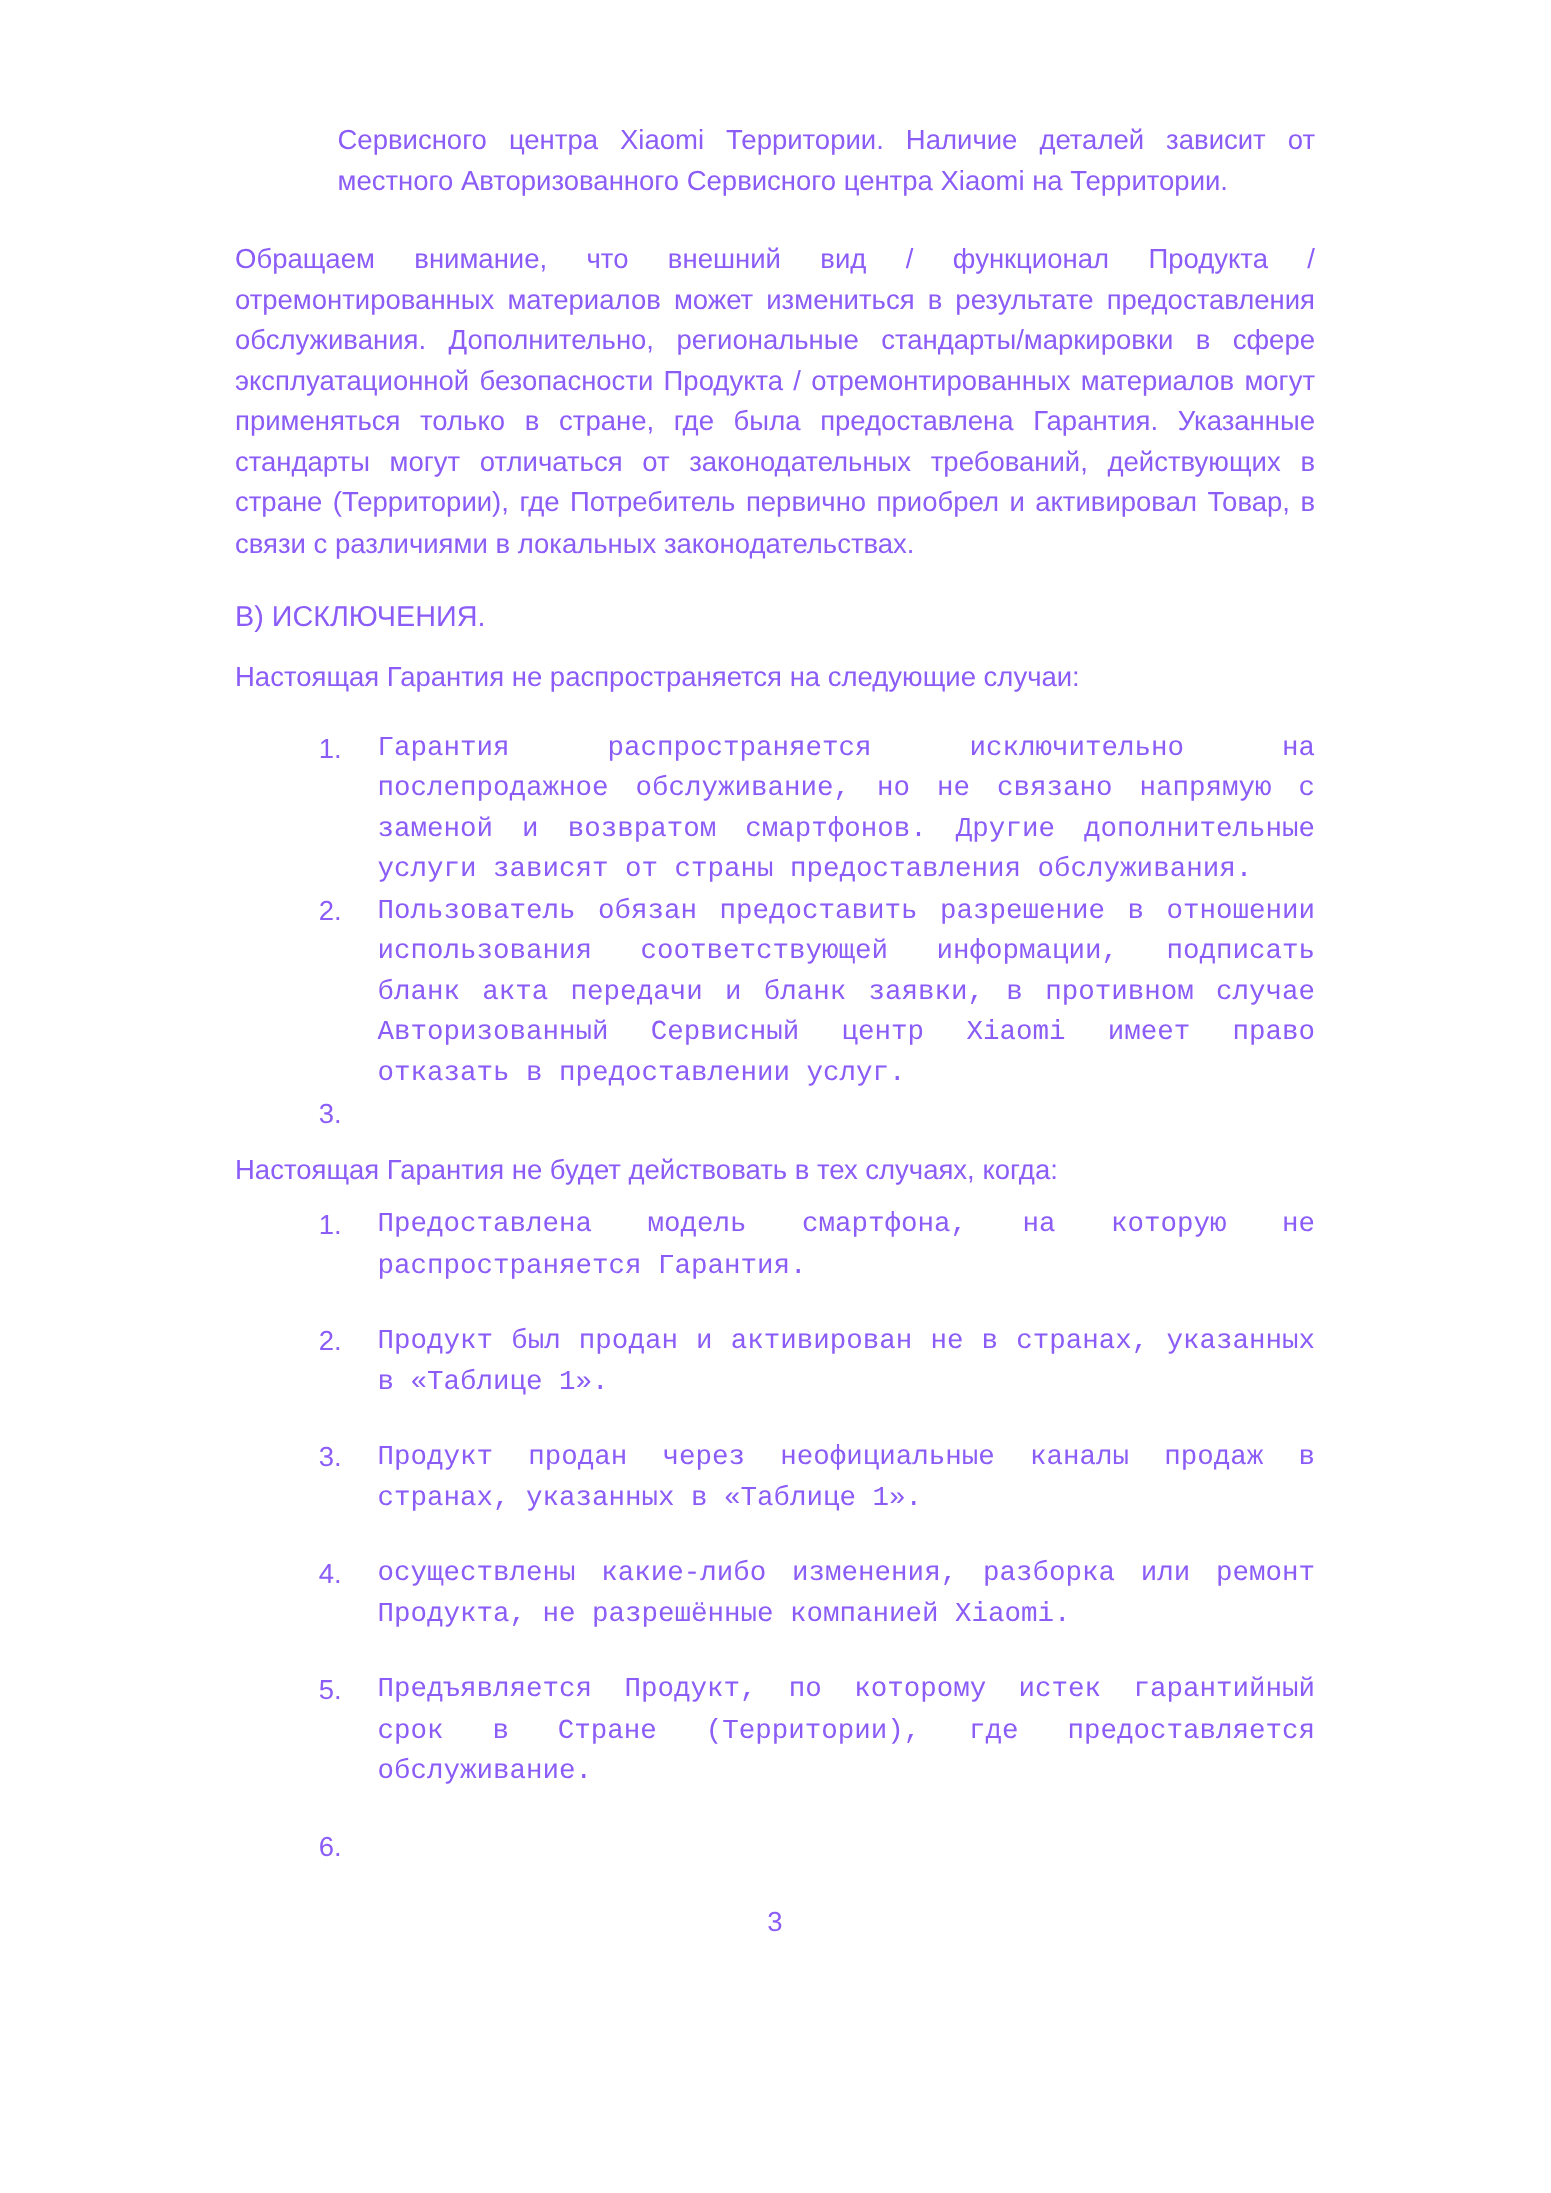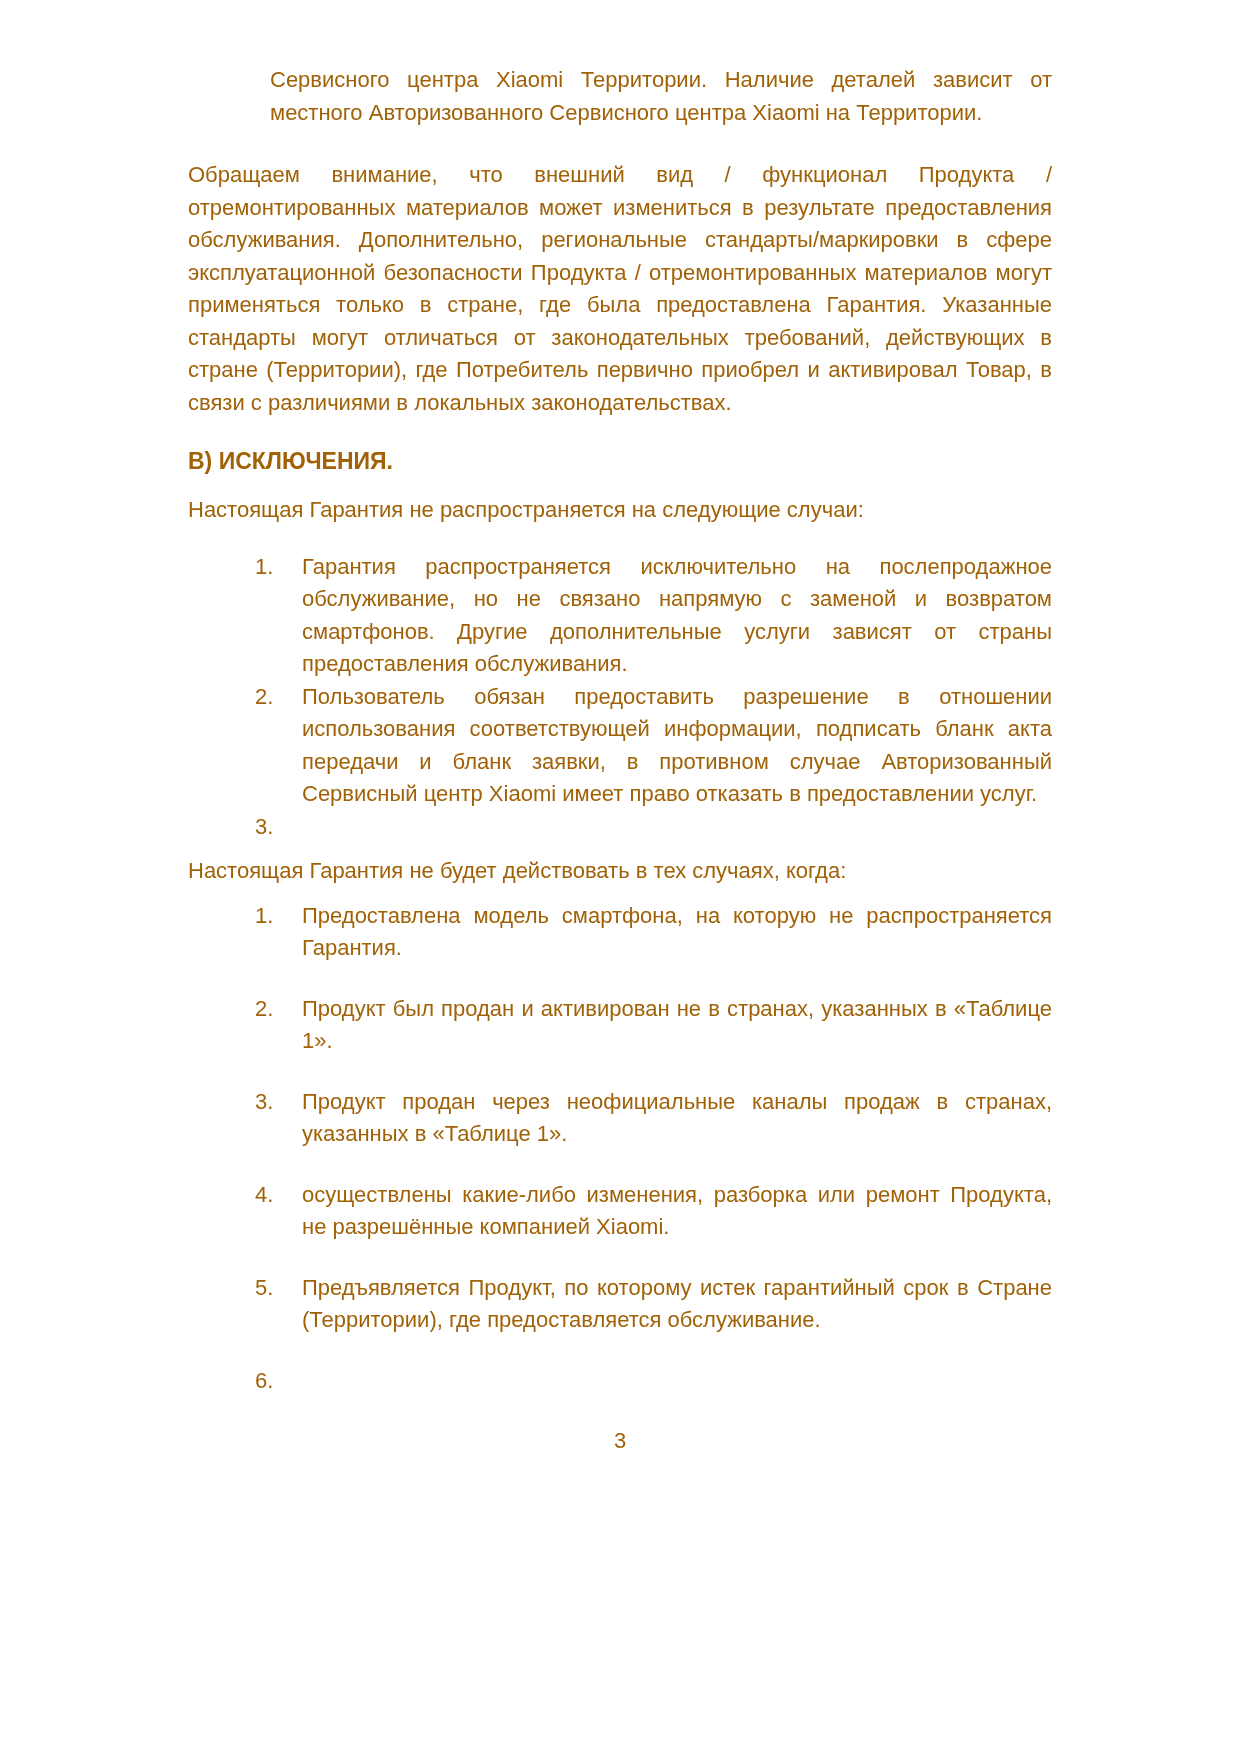--- a/index.html
+++ b/index.html
@@ -12,38 +12,38 @@
     position: relative;
     font-family: "Liberation Sans", sans-serif;
     color: #000000;
   }
   .sheet {
     position: absolute;
     left: 0; top: 0;
     width: 1241px;
     height: 1754px;
     background: #ffffff;
-    padding: 64px 189px 0 188px;
+    padding: 96px 189px 0 188px;
     font-size: 22px;
     line-height: 32.5px;
-    color: #a16207;
+    color: #8b5cf6;
   }
   .para {
     text-align: justify;
   }
   .para.indented {
     margin-left: 82px;
     margin-bottom: 30px;
   }
   .para.notice {
     margin-bottom: 24px;
   }
   .section-heading {
     font-size: 23px;
-    font-weight: bold;
+    font-weight: normal;
     margin-top: 26px;
     margin-bottom: 16px;
     text-align: left;
     line-height: 33px;
   }
   .list-intro {
     text-align: left;
     margin-bottom: 24px;
   }
   .list-intro.second {
@@ -61,20 +61,21 @@
   .doc-list.spaced .list-item {
     margin-bottom: 28px;
   }
   .doc-list .num {
     flex: 0 0 47px;
     text-align: left;
   }
   .doc-list .txt {
     flex: 1 1 auto;
     text-align: justify;
+    font-family: Liberation Mono, monospace;
   }
   .page-number {
     text-align: center;
     margin-top: 0;
   }
 </style>
 </head>
 <body>
 
 <div class="sheet">

